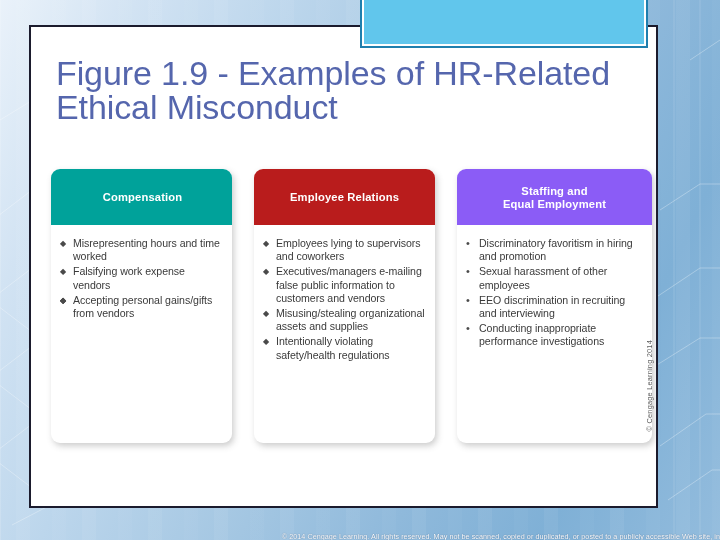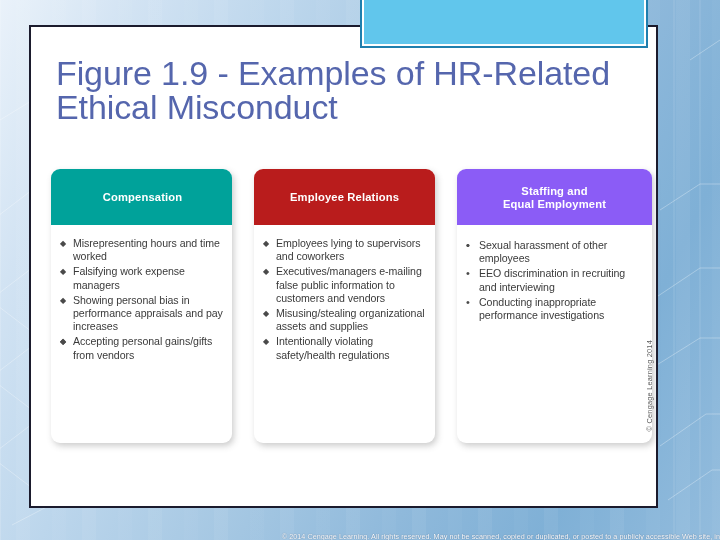--- a/index.html
+++ b/index.html
@@ -229,22 +229,22 @@
   <div id="title">Figure 1.9 - Examples of HR-Related
 Ethical Misconduct</div>
 
   <div id="figure">
 
     <div class="card c1">
       <div class="card-head">Compensation</div>
       <div class="card-body">
         <ul>
           <li><span class="bullet diamond">◆</span><span>Misrepresenting hours and time worked</span></li>
-          <li><span class="bullet diamond">◆</span><span>Falsifying work expense managers</span></li>
-          <li><span class="bullet diamond">◆</span><span>Showing personal bias in performance appraisals and pay increases</span></li>
+          <li><span class="bullet diamond">◆</span><span>Falsifying work expense vendors</span></li>
+          <li><span class="bullet diamond">◆</span></li>
           <li><span class="bullet diamond">◆</span></li>
           <li><span class="bullet diamond">◆</span><span>Accepting personal gains/gifts from vendors</span></li>
         </ul>
       </div>
     </div>
 
     <div class="card c2">
       <div class="card-head">Employee Relations</div>
       <div class="card-body">
         <ul>
@@ -254,21 +254,21 @@
           <li><span class="bullet diamond">◆</span><span>Intentionally violating safety/health regulations</span></li>
         </ul>
       </div>
     </div>
 
     <div class="card c3">
       <div class="card-head">Staffing and
 Equal Employment</div>
       <div class="card-body">
         <ul>
-          <li><span class="bullet round">•</span></li>
+          <li><span class="bullet round">•</span><span>Discriminatory favoritism in hiring and promotion</span></li>
           <li><span class="bullet round">•</span><span>Sexual harassment of other employees</span></li>
           <li><span class="bullet round">•</span><span>EEO discrimination in recruiting and interviewing</span></li>
           <li><span class="bullet round">•</span><span>Conducting inappropriate performance investigations</span></li>
         </ul>
       </div>
     </div>
 
   </div>
 
   <div id="side-credit">© Cengage Learning 2014</div>

